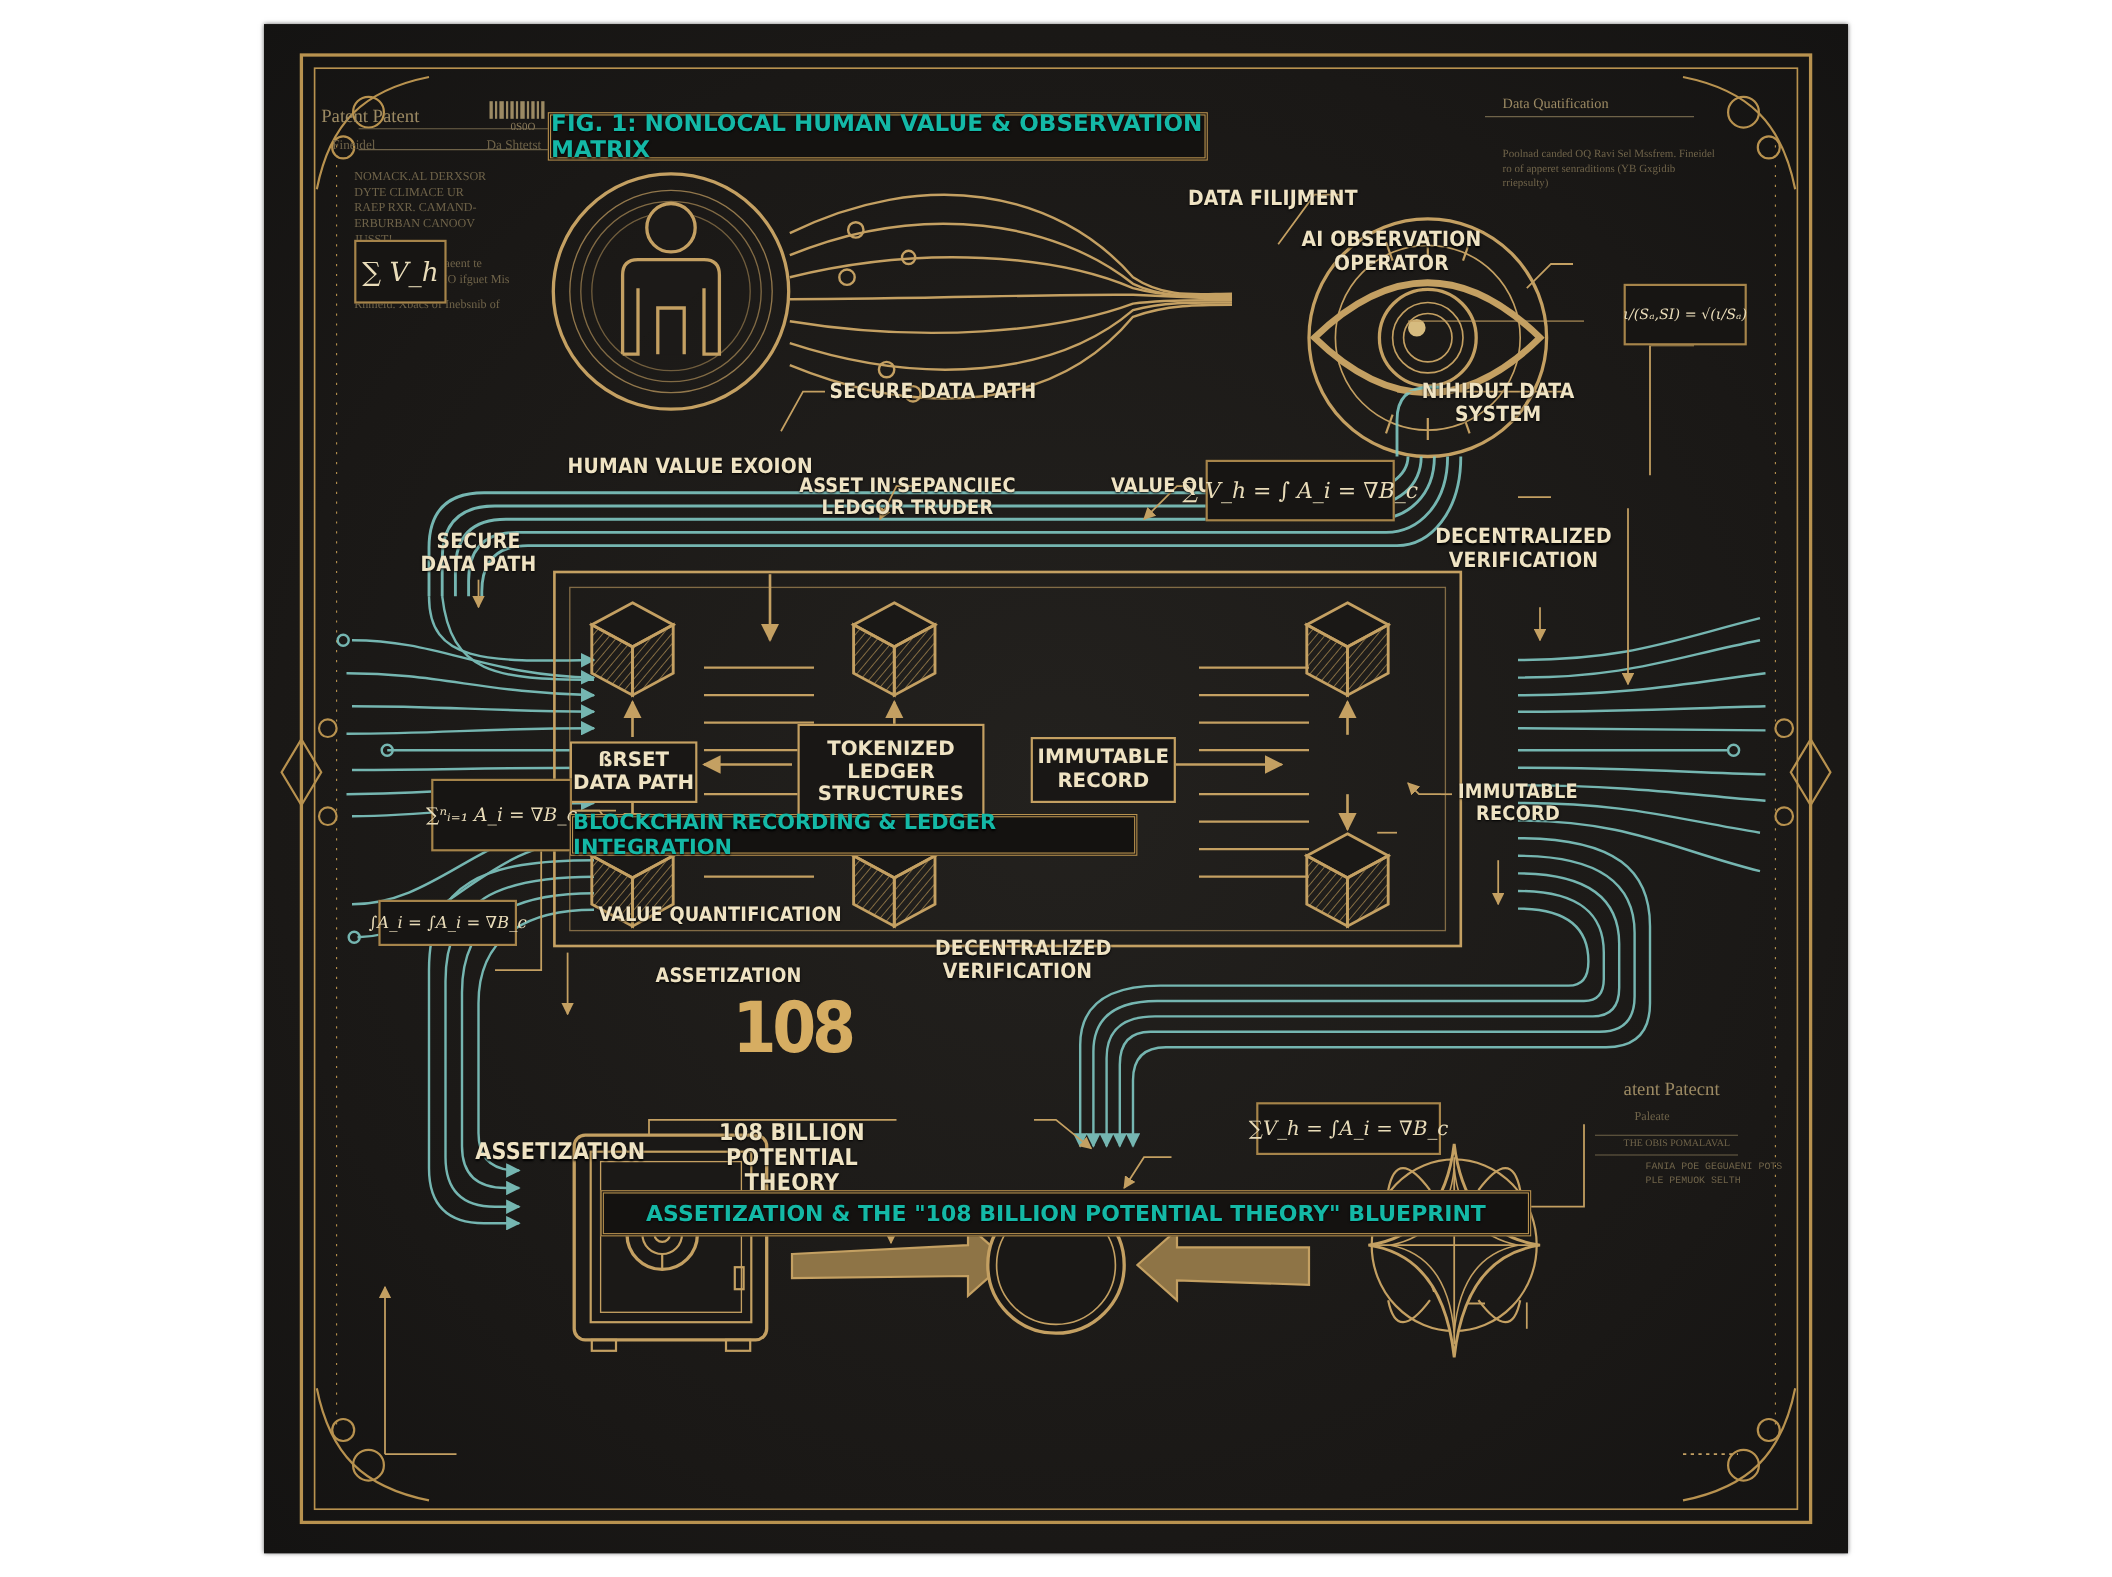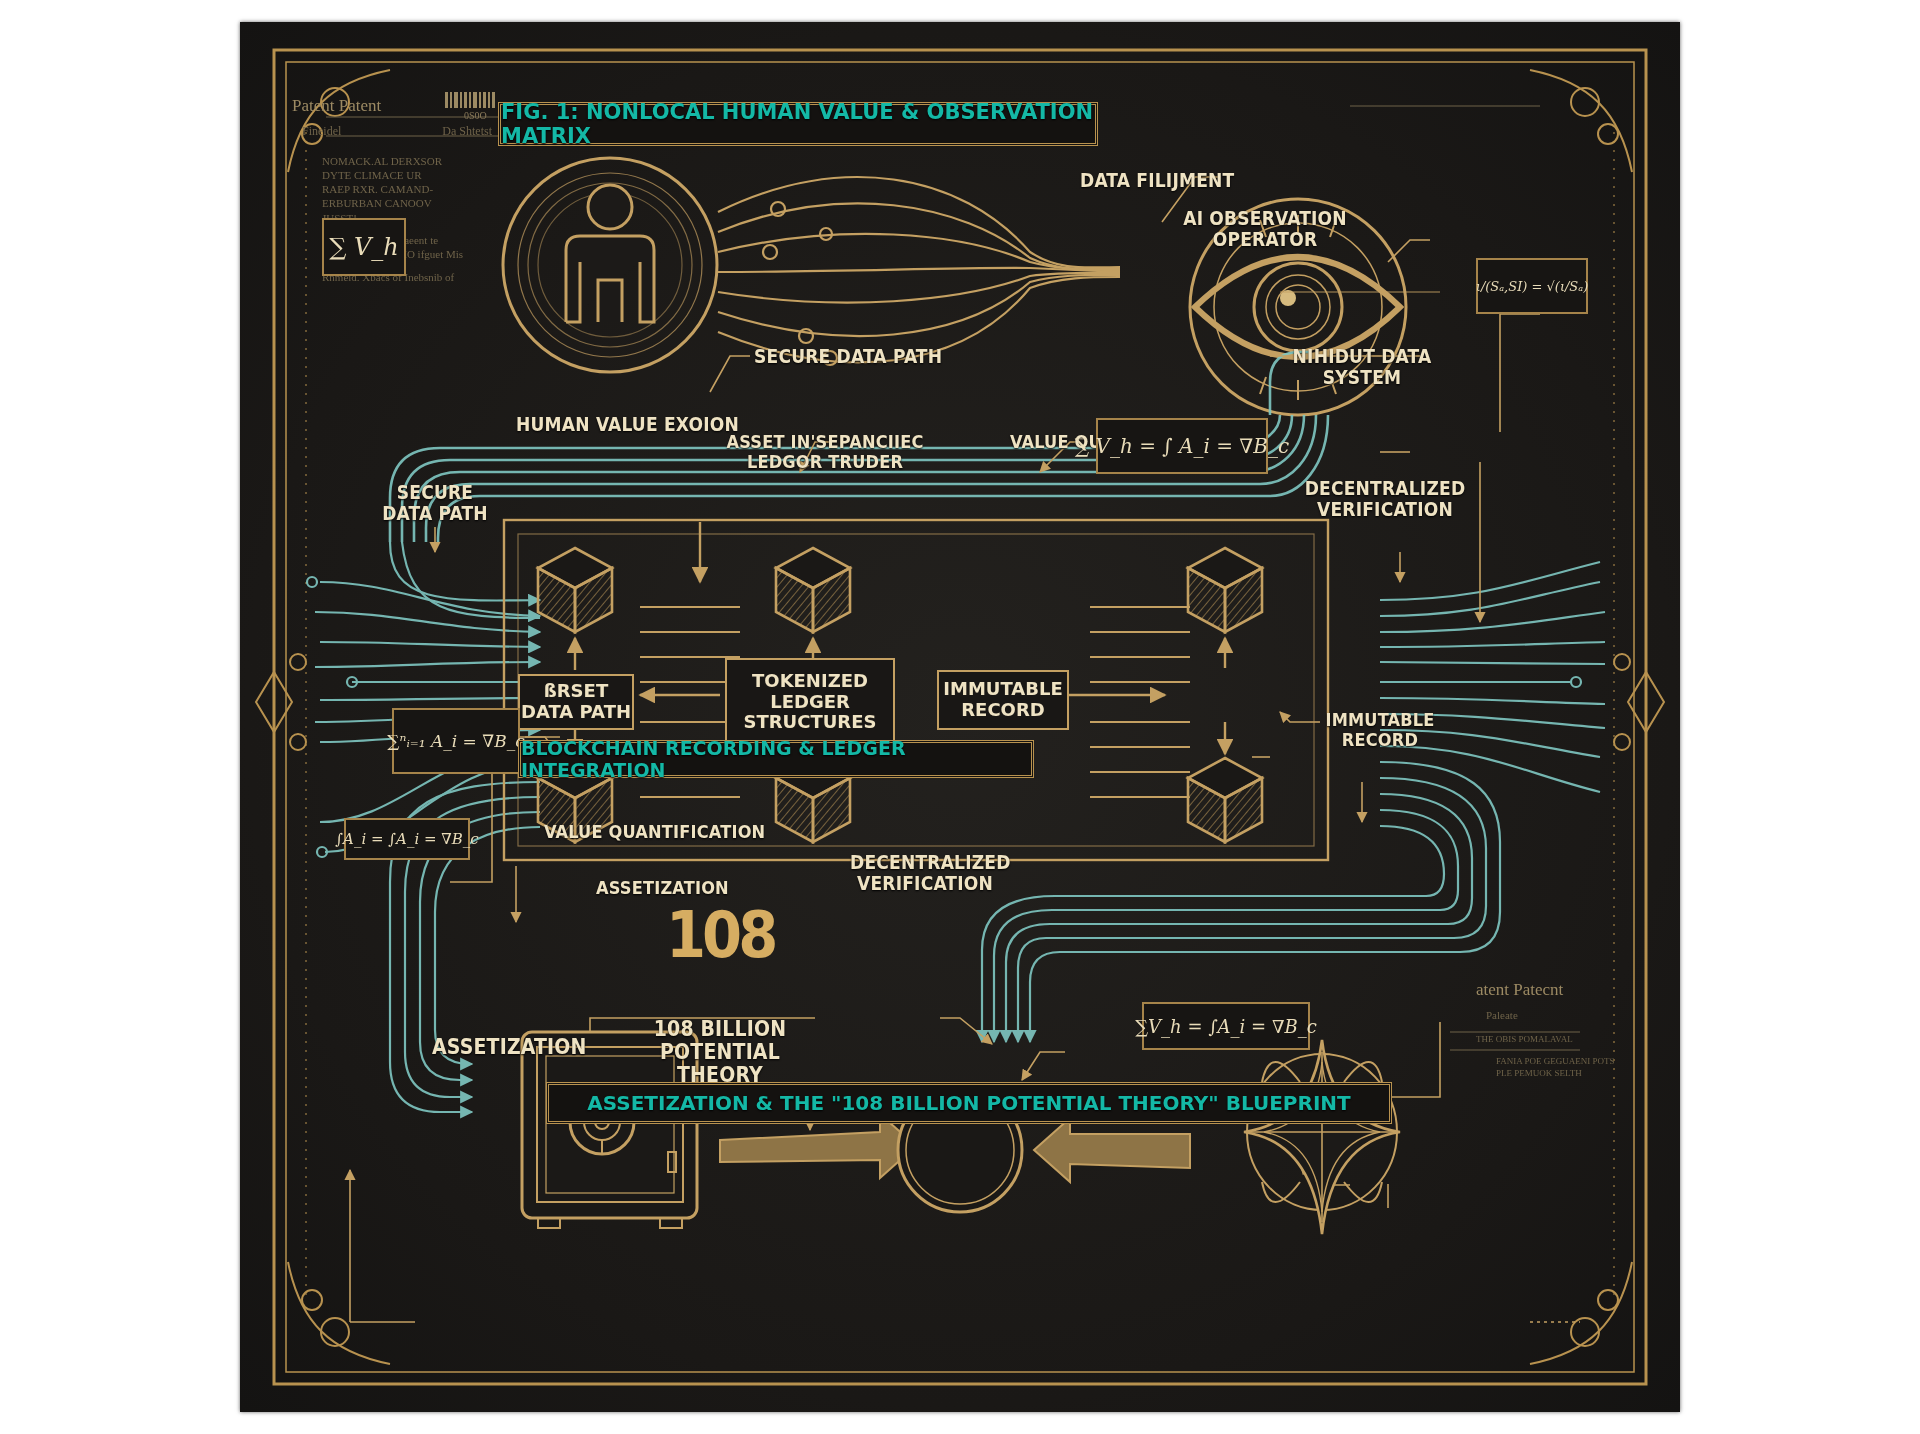--- a/index.html
+++ b/index.html
@@ -321,25 +321,29 @@
       <span>Fineidel</span>
       <span>Da Shtetst</span>
     </div>
     <div class="s" style="margin-top:14px;padding-left:30px;width:130px;">NOMACK.AL DERXSOR DYTE CLIMACE UR RAEP RXR. CAMAND- ERBURBAN CANOOV JUSST!</div>
     <div class="s" style="margin-top:8px;padding-left:30px;width:150px;">Bfinst  Fisto of Iofiaeent te rwmdmate of IMMO ifguet Mis</div>
     <div class="s" style="margin-top:8px;padding-left:30px;">Rnmeid. Xbacs of Inebsnib of</div>
   </div>
   <div class="patent" style="left:224px;top:88px;font-size:10px;">
     <span>0S0O</span>
   </div>
+  <div class="patent" style="left:1126px;top:64px;width:200px;">
+    <div class="h" style="font-size:13px;">Data Quatification</div>
+    <div class="s" style="margin-top:32px;font-size:10px;">Poolnad canded OQ Ravi Sel Mssfrem. Fineidel ro of apperet senraditions (YB Gxgidib rriepsulty)</div>
+  </div>
   <div class="patent" style="left:1236px;top:958px;width:150px;">
     <div class="h">atent Patecnt</div>
     <div class="s" style="margin-top:8px;padding-left:10px;font-size:11px;">Paleate</div>
     <div class="s" style="margin-top:12px;font-size:9px;">THE OBIS POMALAVAL</div>
-    <div class="s" style="margin-top:10px;padding-left:20px;font-size:9px;">FANIA POE GEGUAENI POTS PLE PEMUOK SELTH</div>
+    <div class="s" style="margin-top:10px;padding-left:20px;font-size:9px;font-family:Liberation Mono, monospace;">FANIA POE GEGUAENI POTS PLE PEMUOK SELTH</div>
   </div>
 
   <div class="lbl md" style="left:840px;top:148px;">DATA FILIJMENT</div>
   <div class="lbl md" style="left:940px;top:186px;width:170px;">
     <div>AI OBSERVATION</div>
     <div>OPERATOR</div>
   </div>
   <div class="lbl md" style="left:276px;top:392px;">HUMAN VALUE EXOION</div>
   <div class="lbl md" style="left:514px;top:324px;">SECURE DATA PATH</div>
   <div class="lbl md" style="left:1042px;top:324px;width:160px;">

